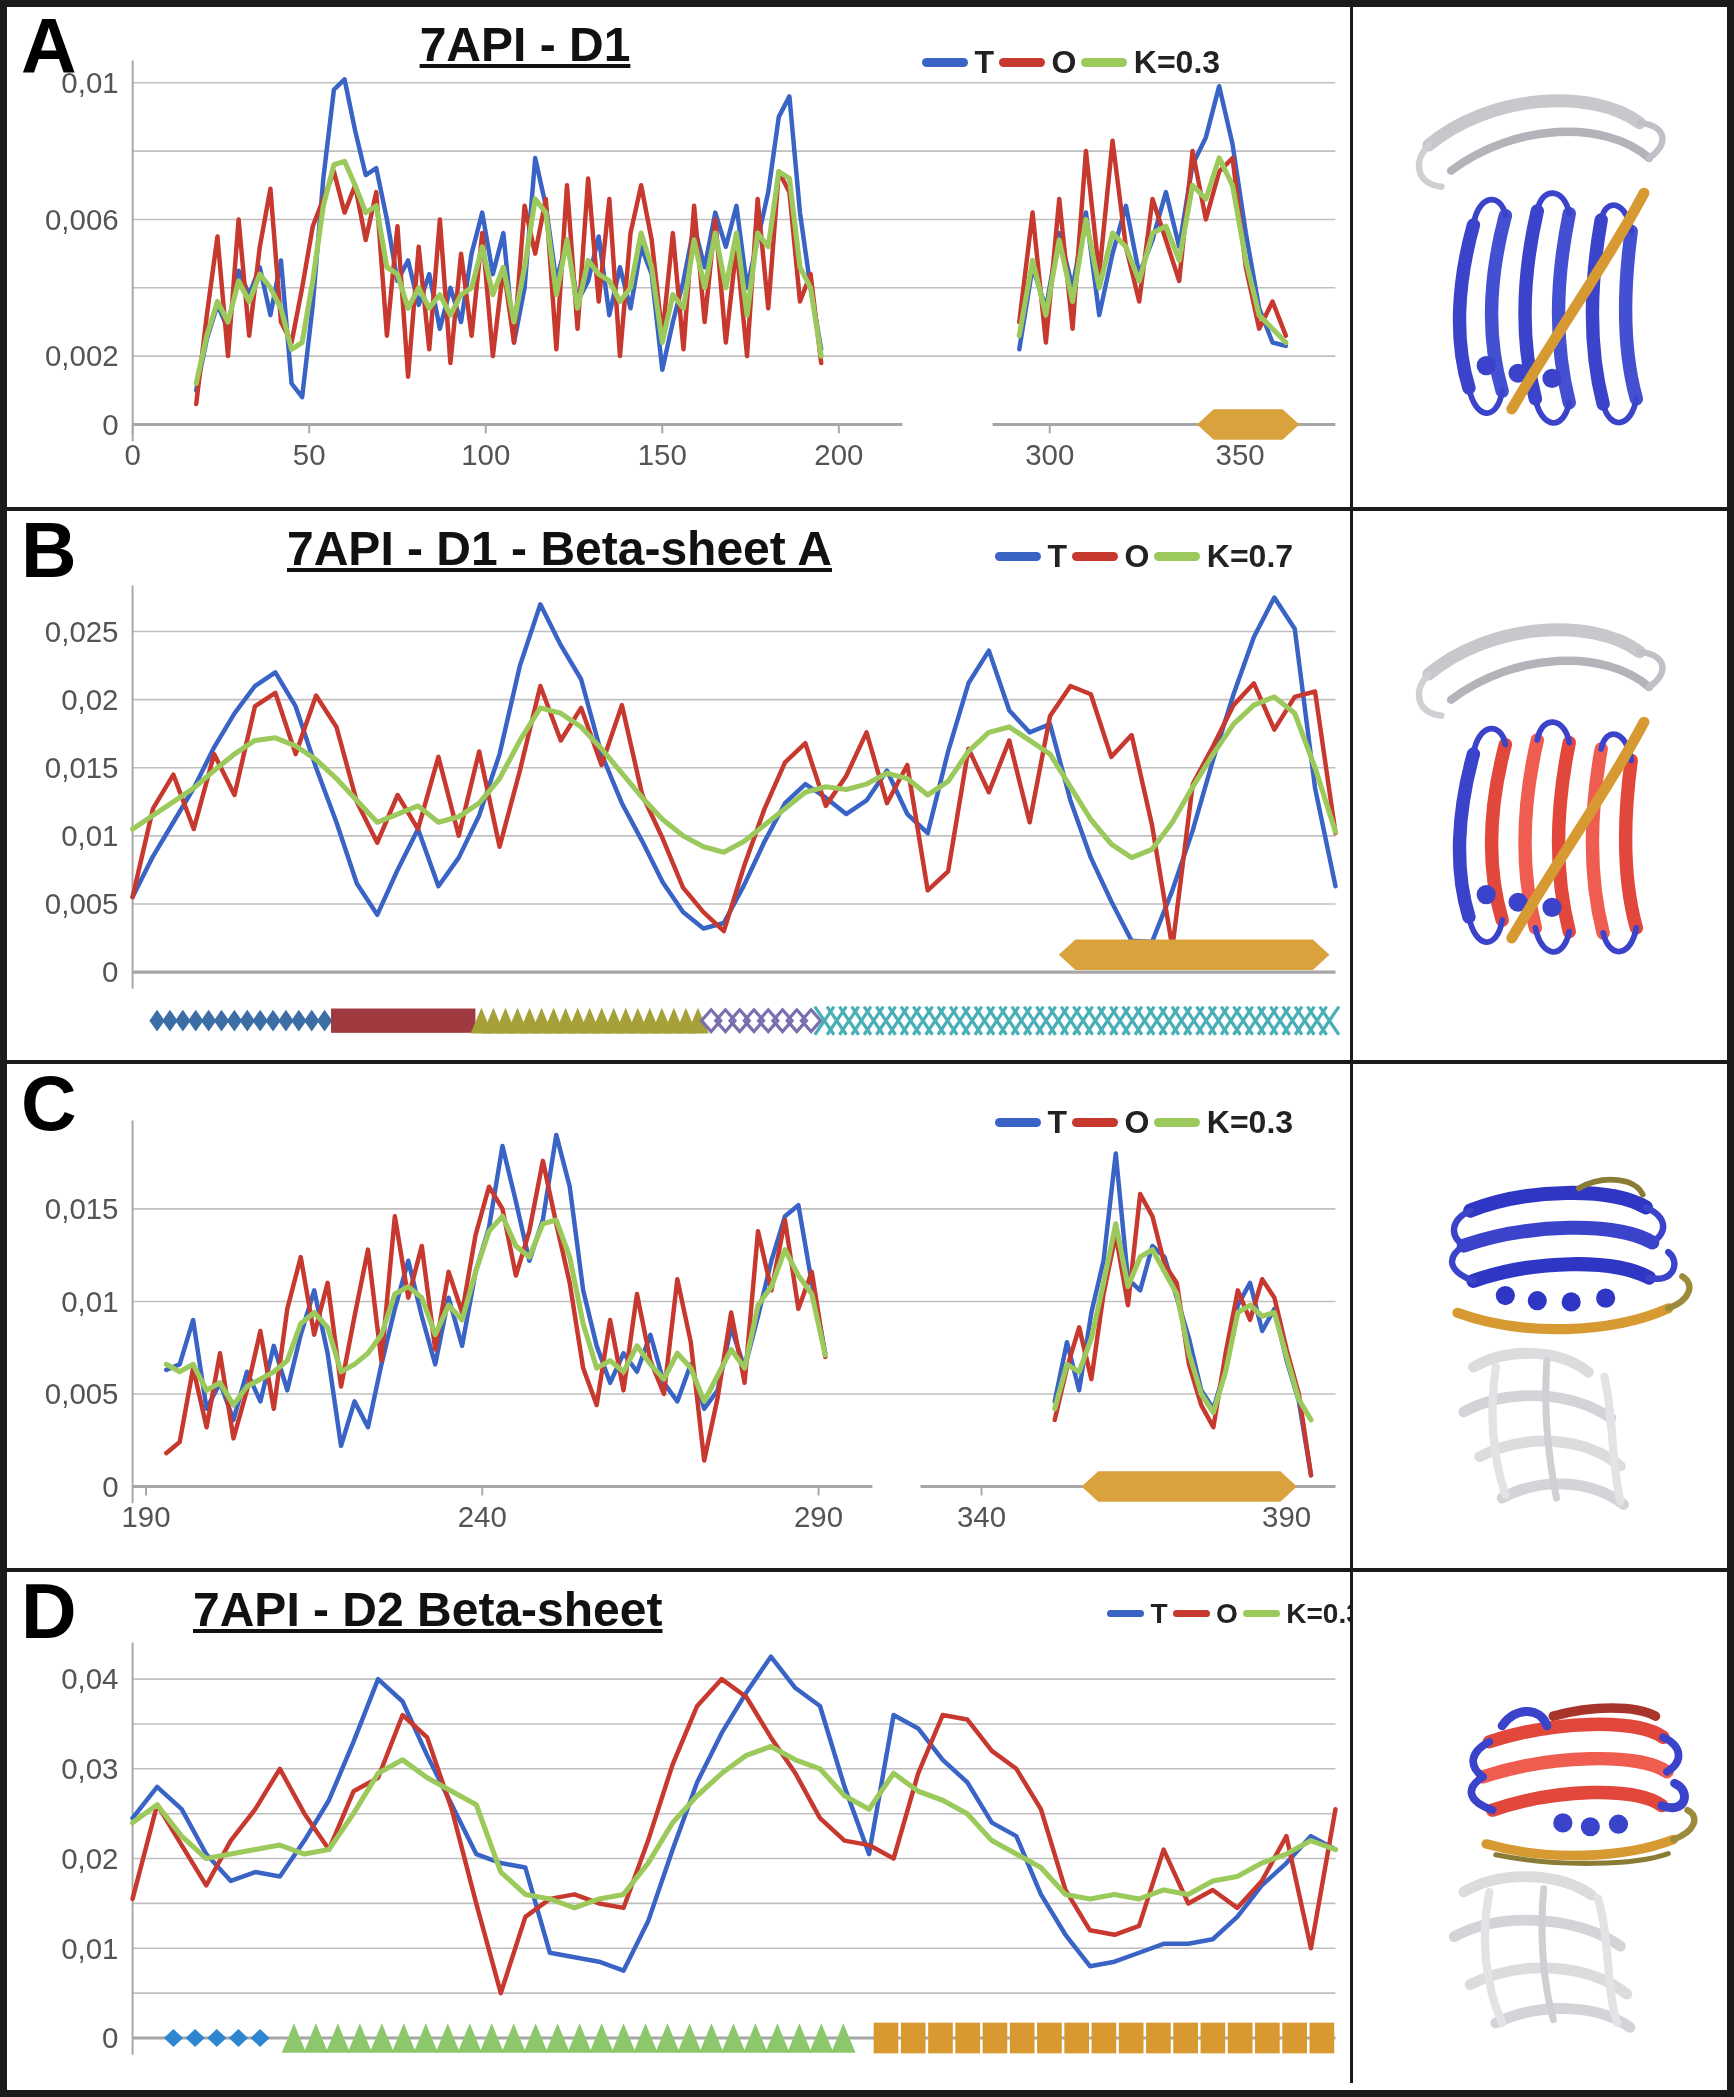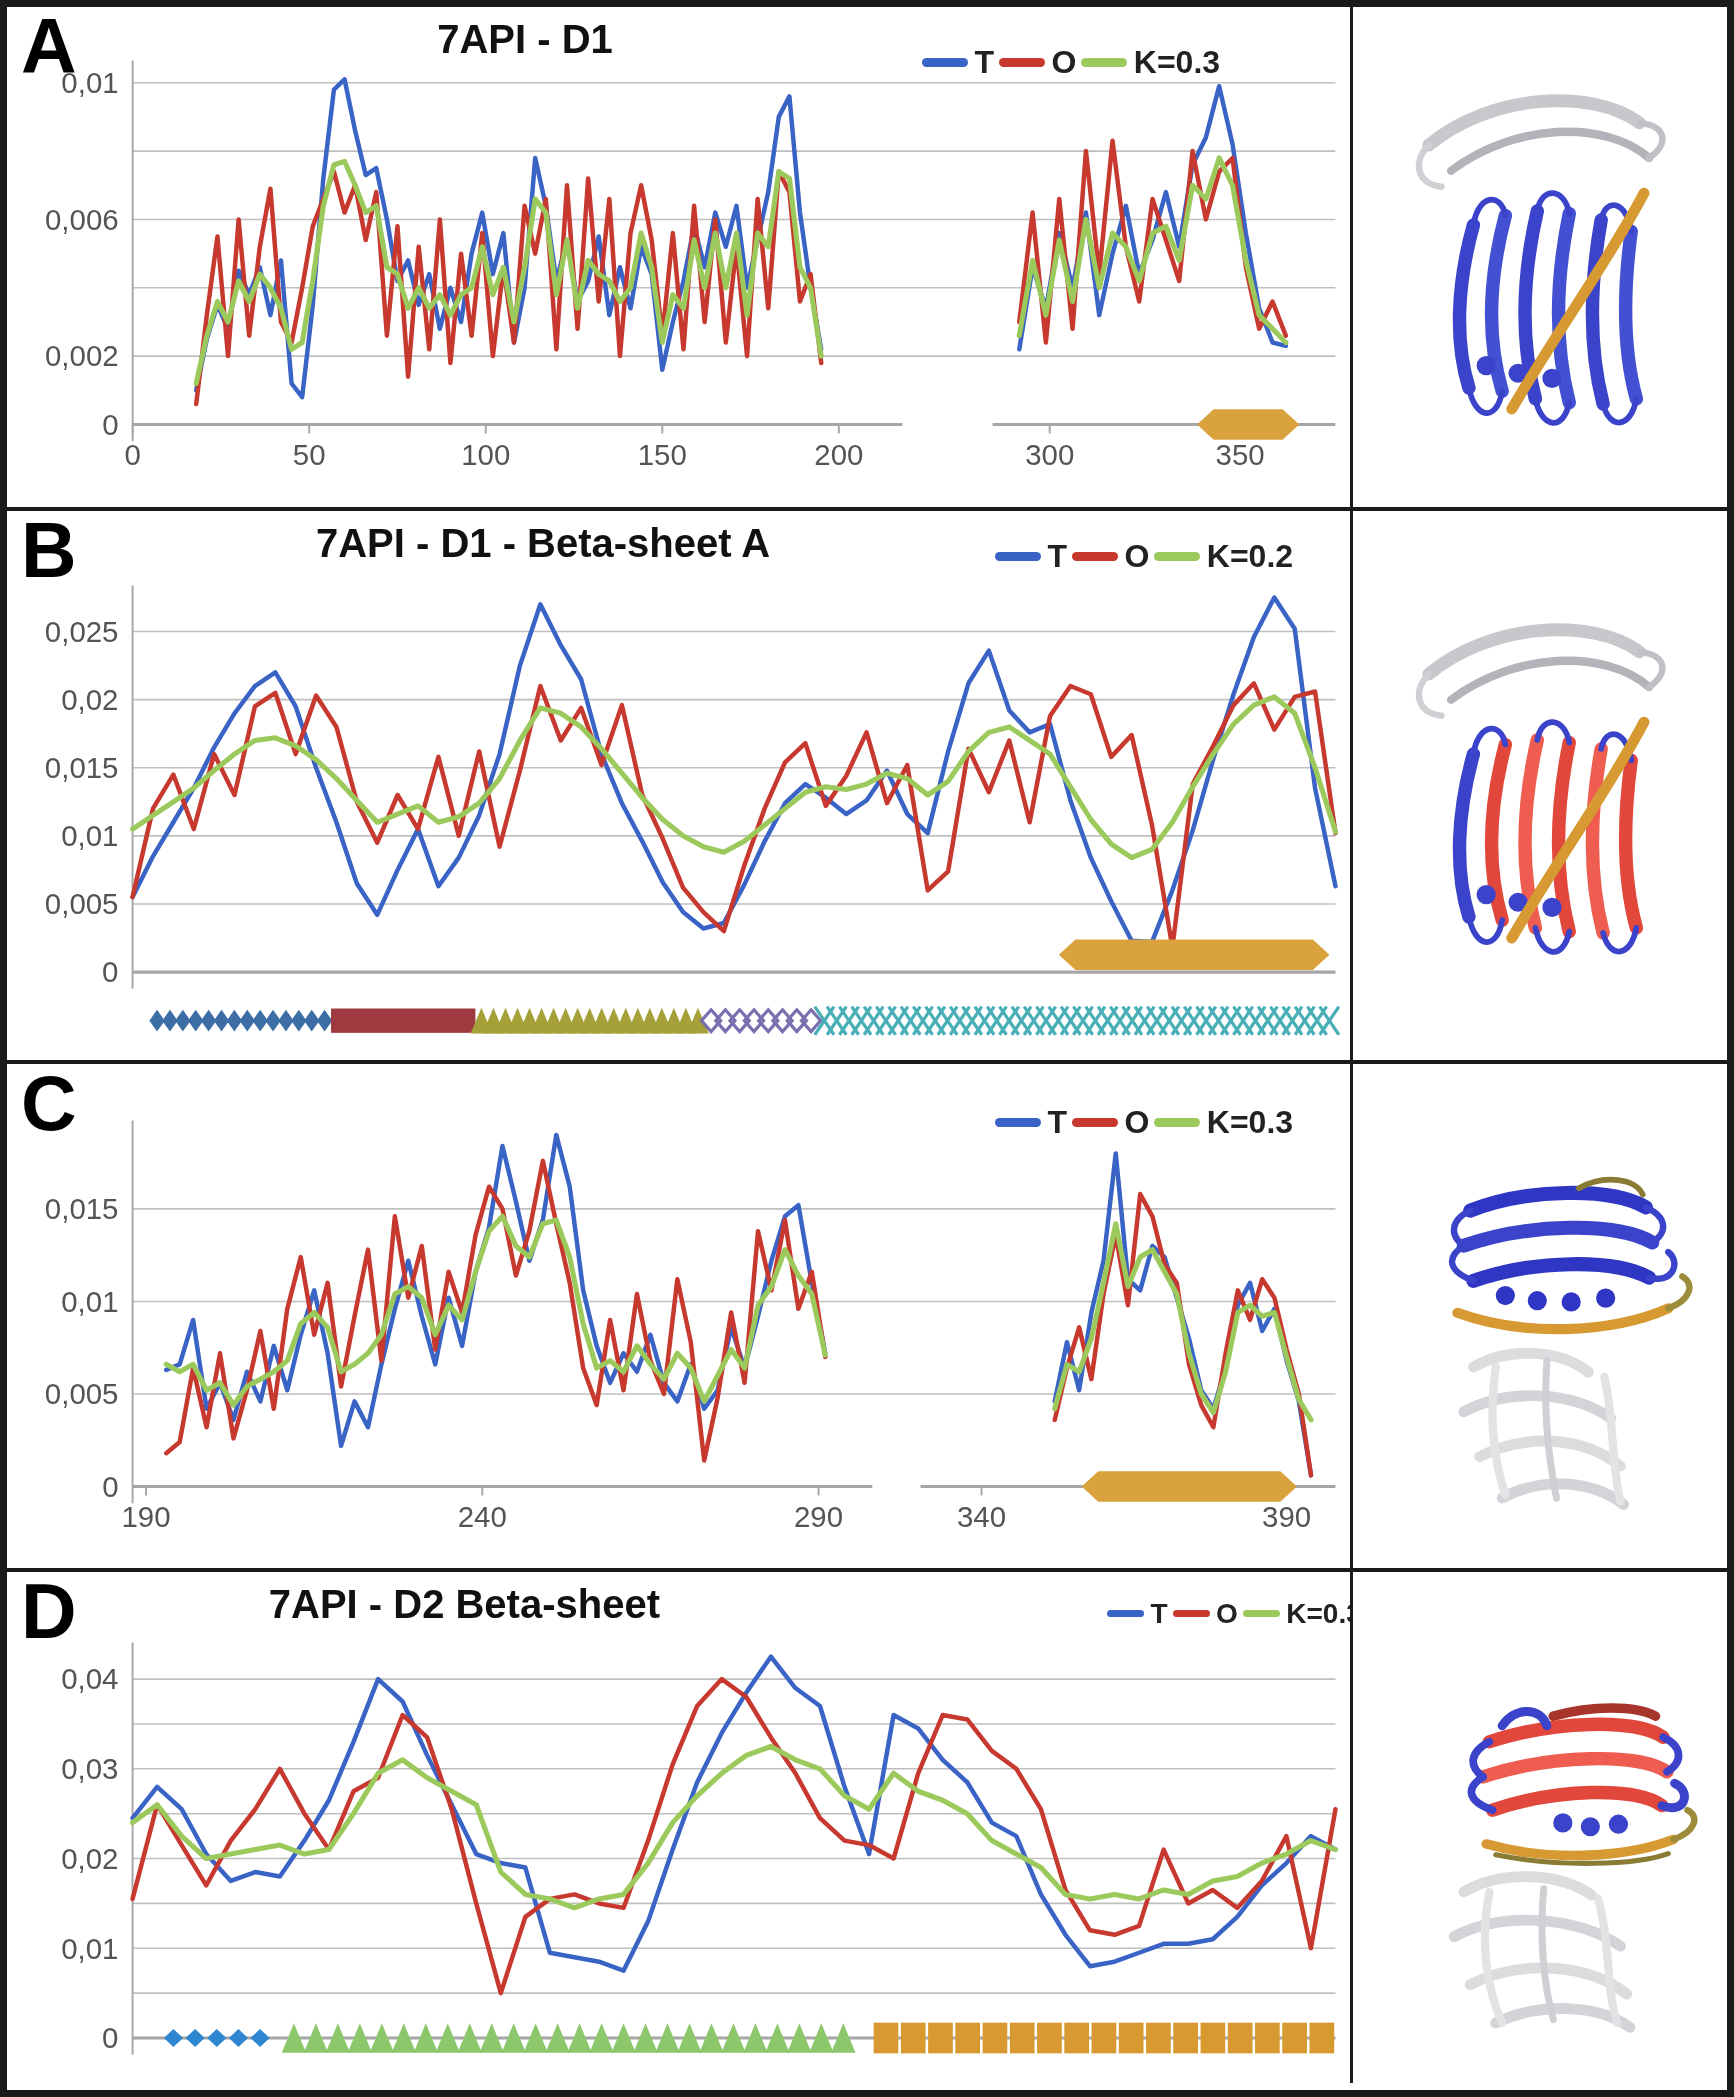--- a/index.html
+++ b/index.html
@@ -2,21 +2,21 @@
 <html style="font-size:10.2px"><head>
 <meta charset="utf-8">
 <style>
   html,body{margin:0;padding:0;background:#ffffff;font-family:"Liberation Sans",sans-serif;}
   .figure{position:relative;width:1734px;height:2097px;background:#fff;border:7.7px solid #1b1b1b;box-sizing:border-box;}
   .row{position:relative;border-bottom:4.5px solid #1b1b1b;background:#fff;}
   .row-a{height:500px;} .row-b{height:549px;} .row-c{height:504px;} .row-d{height:511px;border-bottom:none;}
   .chart-zone{position:absolute;left:0;top:0;bottom:0;right:378px;}
   .protein-zone{position:absolute;right:0;top:0;bottom:0;width:374px;border-left:3.8px solid #1b1b1b;display:flex;align-items:center;justify-content:center;background:#fff;}
   .panel-letter{position:absolute;left:14px;top:1.3px;font-size:77px;font-weight:bold;color:#000;line-height:1;}
-  .chart-title{position:absolute;top:10.2px;font-size:40px;font-weight:bold;color:#111;text-align:center;white-space:nowrap;}
+  .chart-title{position:absolute;top:10.2px;font-size:48px;font-weight:bold;color:#111;text-align:center;white-space:nowrap;text-decoration:underline;}
   .row-a .chart-title{left:275px;width:486px;}
   .row-b .chart-title{left:280px;width:512px;}
   .row-c .chart-title{left:160px;width:409px;}
   .row-d .chart-title{left:186px;width:467px;text-align:right;}
   .legend{position:absolute;display:flex;gap:5.1px;align-items:center;font-size:32px;font-weight:bold;color:#222;}
   .row-a .legend{left:915px;top:37px;}
   .row-b .legend{left:988px;top:27px;}
   .row-c .legend{left:988px;top:40px;}
   .row-d .legend{left:1100px;top:25.6px;font-size:28px;}
   .legend-item{display:flex;align-items:center;gap:6.4px;}
@@ -124,21 +124,21 @@
         <span class="legend-item">
             <span class="swatch" style="background: rgb(58, 99, 198);"></span>
             <span>T</span>
           </span>
         <span class="legend-item">
             <span class="swatch" style="background: rgb(199, 56, 47);"></span>
             <span>O</span>
           </span>
         <span class="legend-item">
             <span class="swatch" style="background: rgb(156, 201, 92);"></span>
-            <span>K=0.2</span>
+            <span>K=0.7</span>
           </span>
       </div>
       <svg class="chart" width="1336" height="480" viewBox="0 0 2088 750">
           <text x="168" y="638" text-anchor="end" class="tick">0</text>
           <line x1="190" x2="2070" y1="515.5714285714286" y2="515.5714285714286" stroke="#BFBFBF" stroke-width="2.5"></line>
           <text x="168" y="531.5714285714286" text-anchor="end" class="tick">0,005</text>
           <line x1="190" x2="2070" y1="409.1428571428571" y2="409.1428571428571" stroke="#BFBFBF" stroke-width="2.5"></line>
           <text x="168" y="425.1428571428571" text-anchor="end" class="tick">0,01</text>
           <line x1="190" x2="2070" y1="302.7142857142857" y2="302.7142857142857" stroke="#BFBFBF" stroke-width="2.5"></line>
           <text x="168" y="318.7142857142857" text-anchor="end" class="tick">0,015</text>

